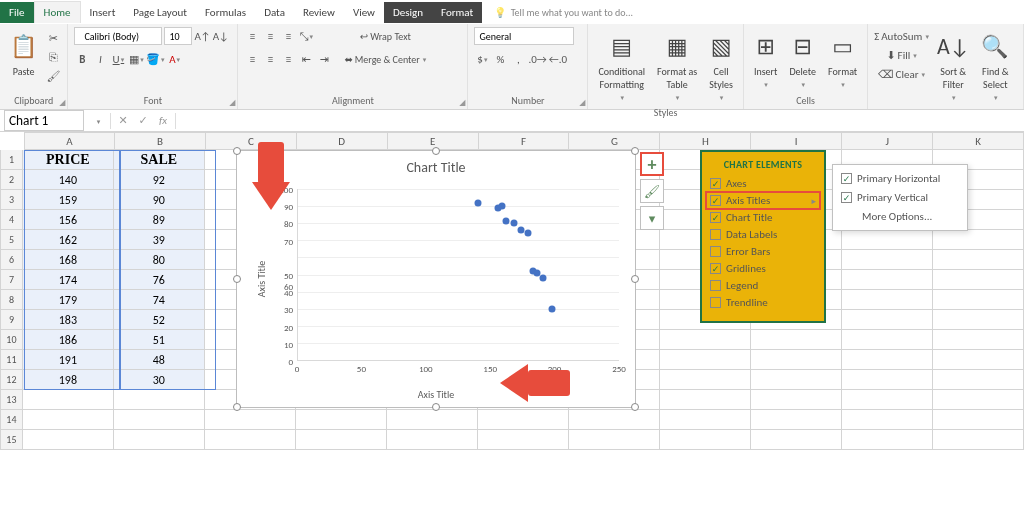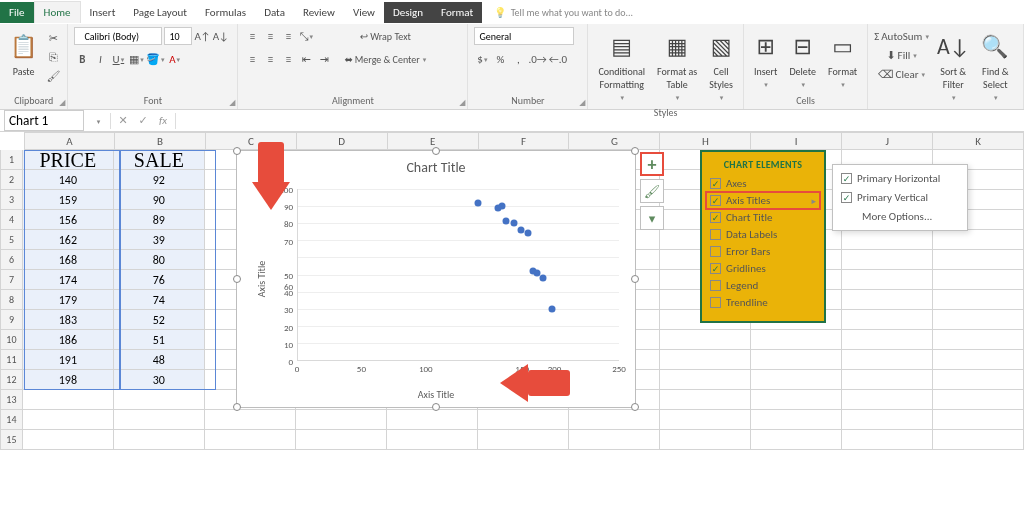--- a/index.html
+++ b/index.html
@@ -37,21 +37,21 @@
 
 .gridwrap{ position:relative; overflow:hidden; height:380px;}
 .colhdrs{ display:flex; margin-left:24px;}
 .colhdr{ width:96px; height:18px; border:1px solid #d4d4d4; border-left:none; background:#f3f3f3; text-align:center; font-size:11px; color:#555; line-height:18px;}
 .colhdr:first-child{border-left:1px solid #d4d4d4;}
 .rows{}
 .grow{ display:flex;}
 .rowhdr{ width:24px; height:20px; border:1px solid #d4d4d4; border-top:none; background:#f3f3f3; text-align:center; font-size:10px; color:#555; line-height:20px;}
 .cell{ width:96px; height:20px; border-right:1px solid #d4d4d4; border-bottom:1px solid #d4d4d4; text-align:center; font-size:12px; line-height:20px; font-family: Calibri, sans-serif;}
 .colA, .colB { background: #eaf0fa;}
-.hdrcell{ font-weight:400; font-size:20px; font-family: 'Times New Roman', serif;}
+.hdrcell{ font-weight:700; font-size:14px; font-family: 'Times New Roman', serif;}
 
 
 .sel-border{ position:absolute; pointer-events:none;}
 .selA{ left:24px; top:18px; width:96px; height:240px; border:1px solid #5b87d6;}
 .selB{ left:120px; top:18px; width:96px; height:240px; border:1px solid #5b87d6;}
 
 
 .chartobj{ position:absolute; left:236px; top:18px; width:400px; height:258px; background:#fff; border:1px solid #bdbdbd;}
 .handle{ position:absolute; width:8px; height:8px; border:1px solid #888; background:#fff; border-radius:4px;}
 .h-tl{top:-4px;left:-4px;} .h-tm{top:-4px;left:calc(50% - 4px);} .h-tr{top:-4px;right:-4px;}
@@ -510,21 +510,21 @@
         <div class="ytick" style="top: 40%; margin-top: 28px;">60</div>
         <div class="ytick" style="top: 30%;">70</div>
         <div class="ytick" style="top: 20%;">80</div>
         <div class="ytick" style="top: 10%;">90</div>
         <div class="ytick" style="top: 0%;">100</div>
       </div>
     <div class="xticks" id="xticks">
         <div class="xtick" style="left: 0%;">0</div>
         <div class="xtick" style="left: 20%;">50</div>
         <div class="xtick" style="left: 40%;">100</div>
-        <div class="xtick" style="left: 60%; margin-left: 32px;">150</div>
+        <div class="xtick" style="left: 60%;">150</div>
         <div class="xtick" style="left: 80%;">200</div>
         <div class="xtick" style="left: 100%;">250</div>
       </div>
     <div class="plot" id="plot">
         <div class="gridline" style="top: 90%;"></div>
         <div class="gridline" style="top: 80%;"></div>
         <div class="gridline" style="top: 70%;"></div>
         <div class="gridline" style="top: 60%;"></div>
         <div class="gridline" style="top: 50%;"></div>
         <div class="gridline" style="top: 40%;"></div>

